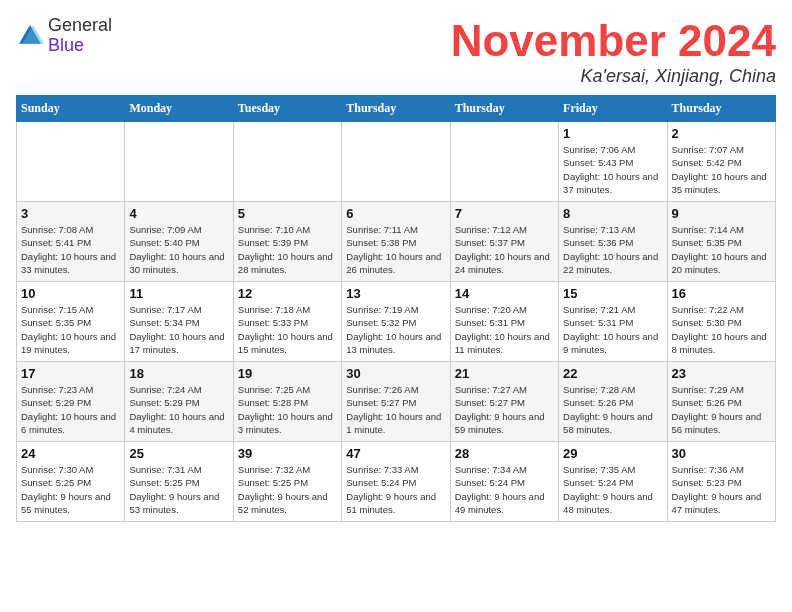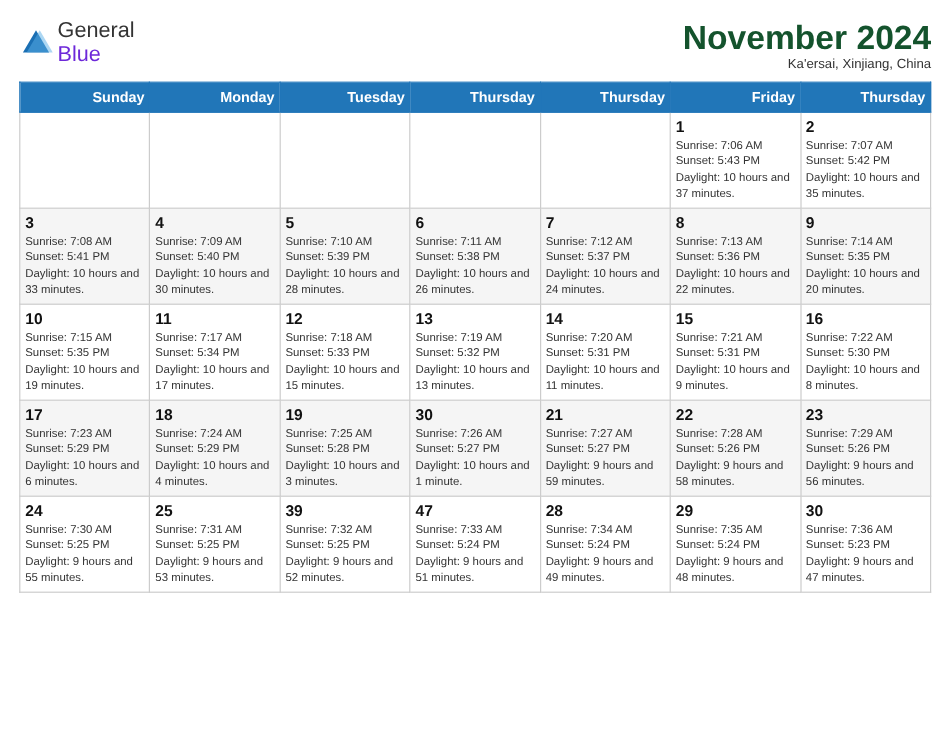--- a/index.html
+++ b/index.html
@@ -29,41 +29,43 @@
     .logo-general { color: #333; }
     .logo-blue { color: #6d28d9; }
     .logo-icon {
       width: 28px;
       height: 28px;
     }
     .title-area {
       text-align: right;
     }
     .month-title {
-      font-size: 28px;
+      font-size: 44px;
       font-weight: bold;
-      color: #14532d;
+      color: #ef4444;
     }
     .location {
-      font-size: 11px;
+      font-size: 18px;
       color: #333;
+      font-style: italic;
     }
     .calendar-table {
       width: 100%;
       border-collapse: collapse;
       table-layout: fixed;
     }
     .calendar-table th {
       background-color: #2176b8;
       color: #fff;
       font-size: 12px;
       font-weight: bold;
       padding: 5px 4px;
-      text-align: right;
+      text-align: left;
       border: 1px solid #2176b8;
+      font-family: Liberation Serif, serif;
     }
     .calendar-table td {
       vertical-align: top;
       border: 1px solid #ccc;
       padding: 4px;
       font-size: 10px;
       color: #333;
       height: 80px;
       background: #fff;
     }

